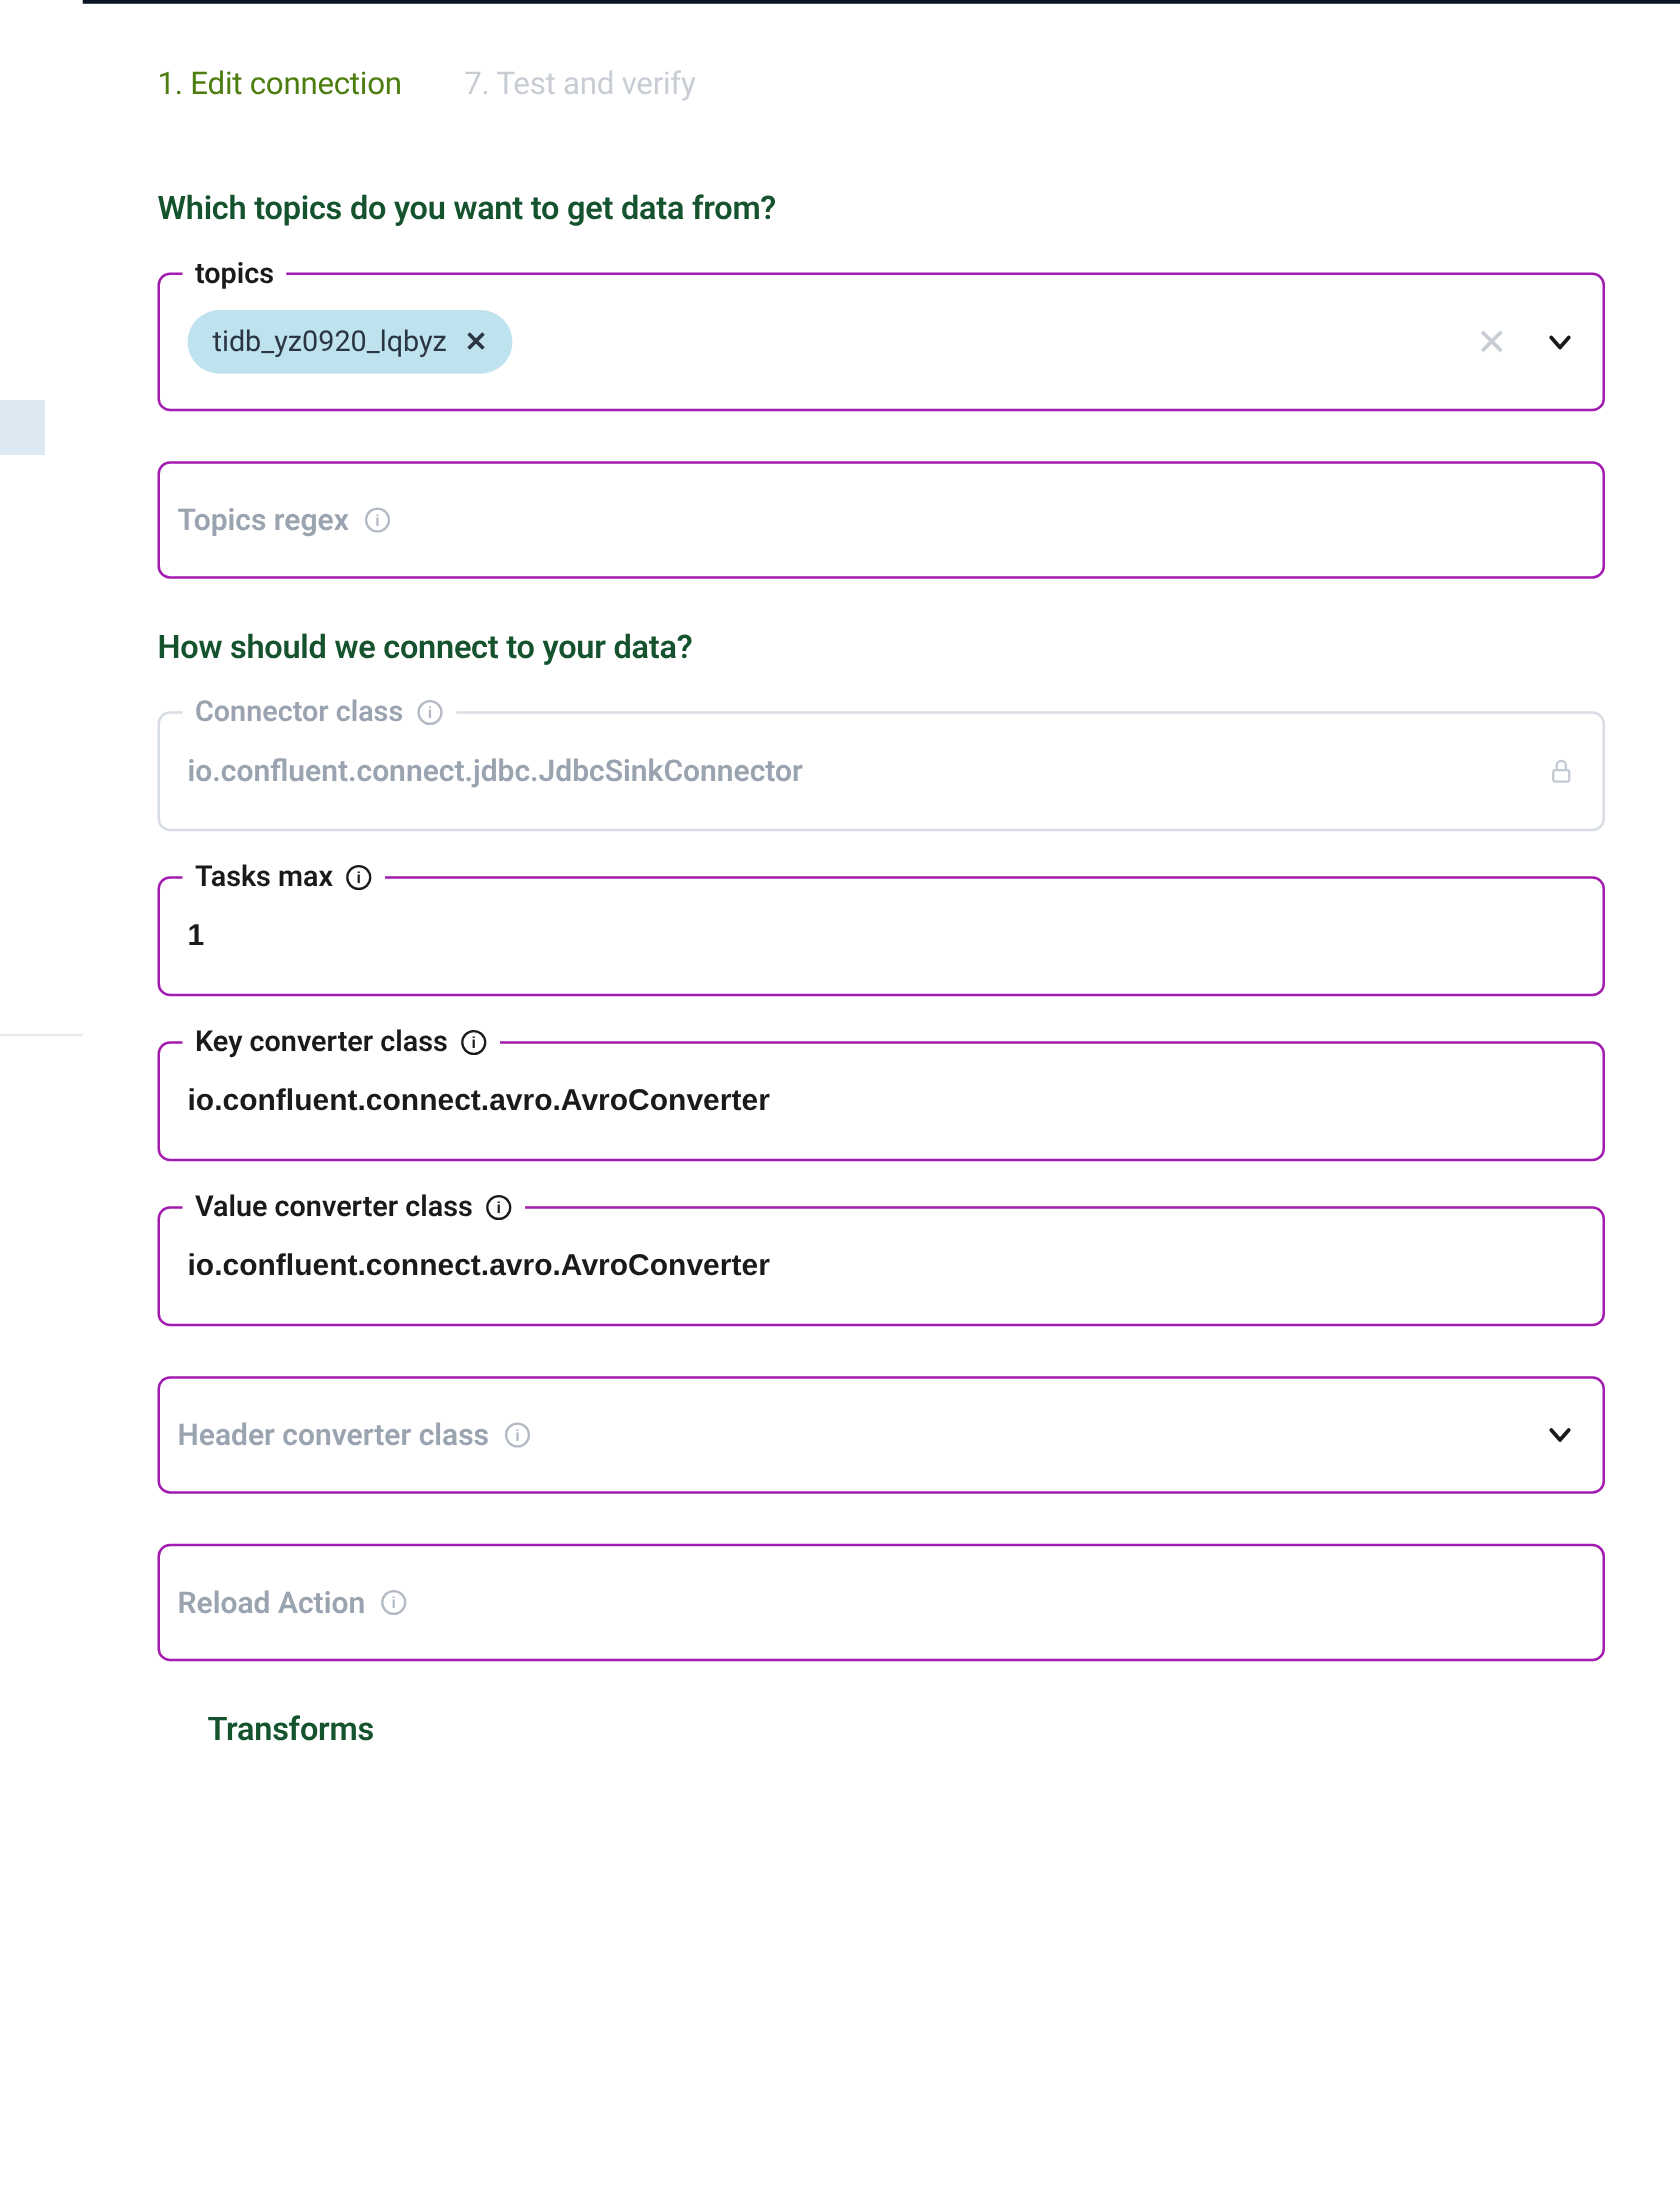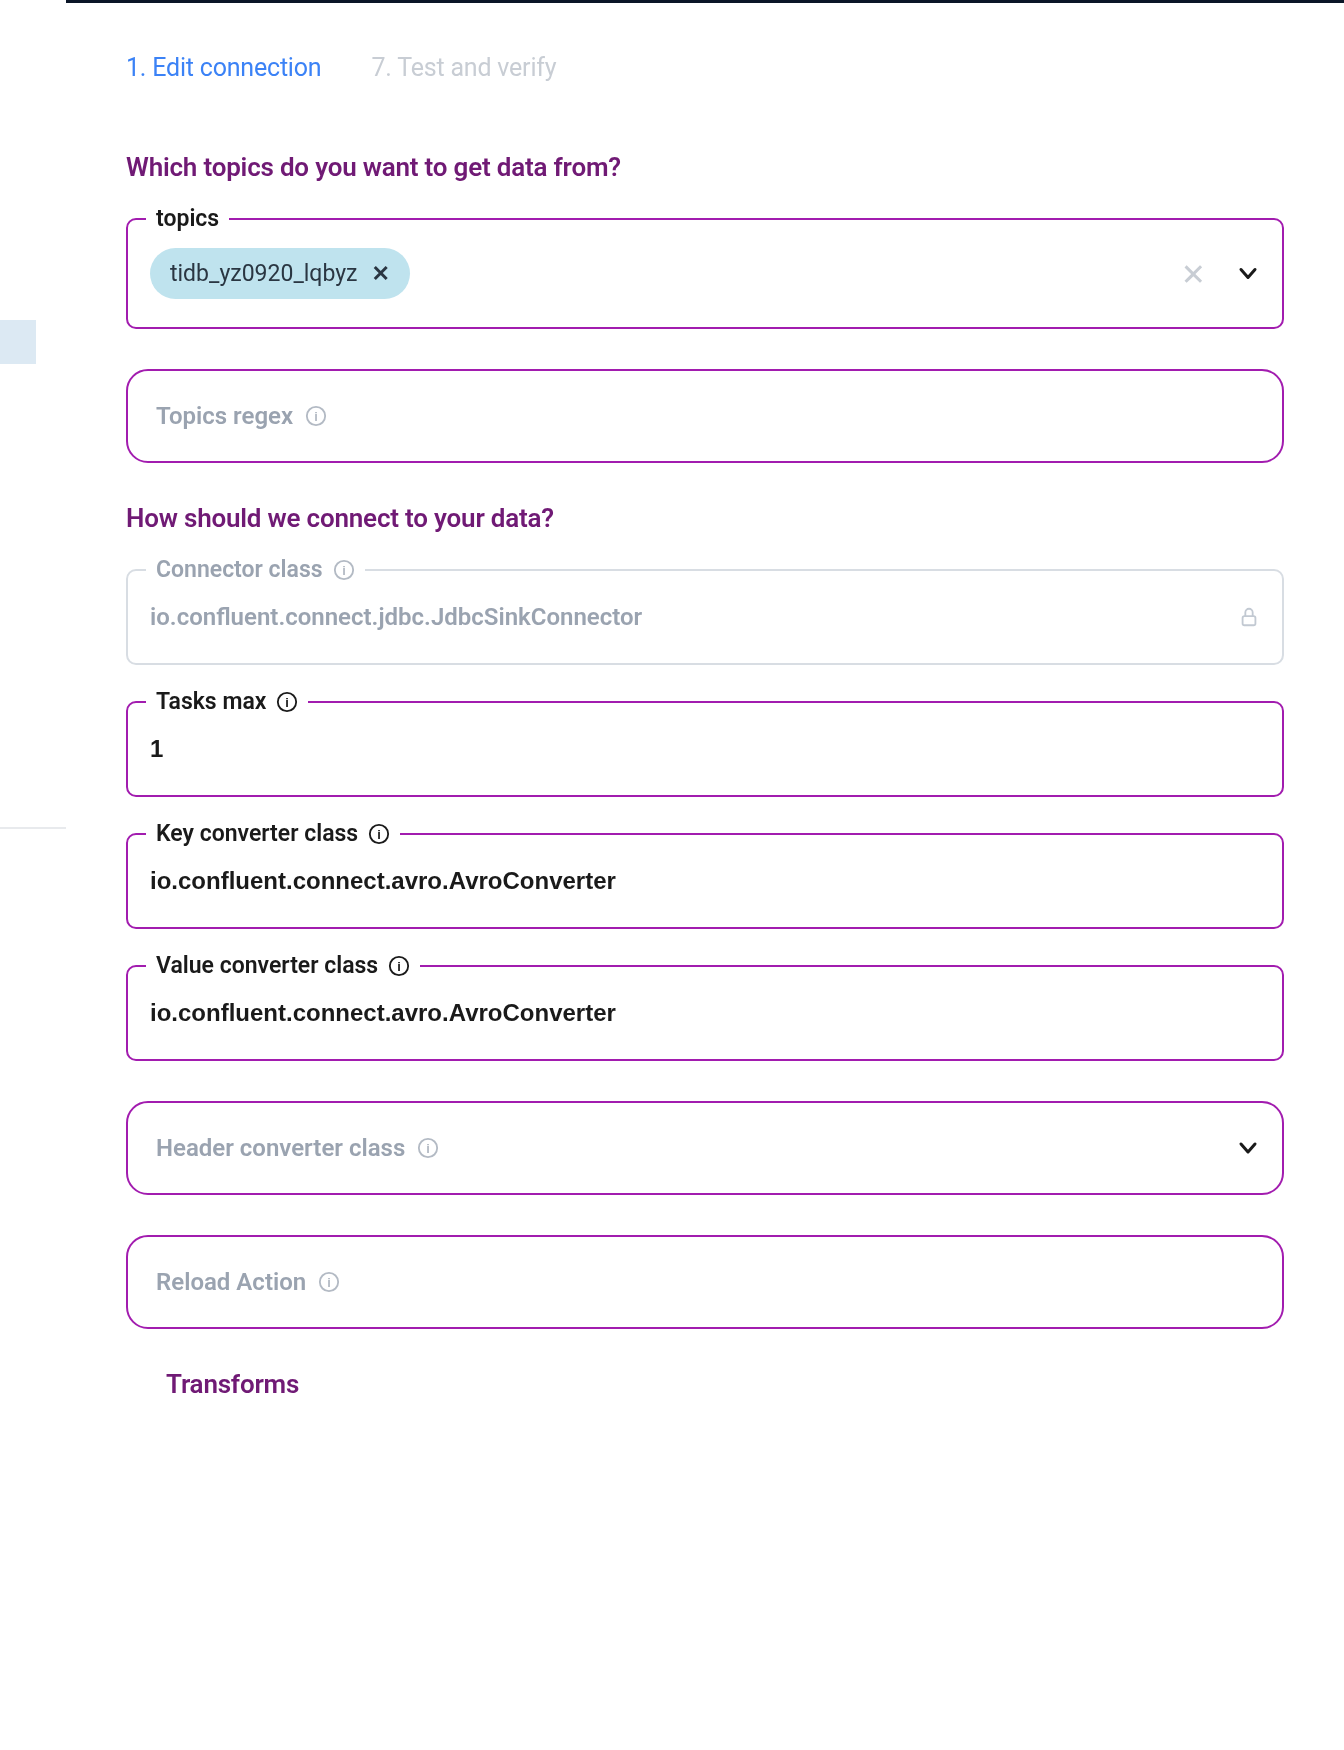--- a/index.html
+++ b/index.html
@@ -55,32 +55,32 @@
     padding: 50px 60px 40px 60px;
   }
   .steps {
     display: flex;
     gap: 50px;
     font-size: 25px;
     margin-bottom: 70px;
     letter-spacing: -0.2px;
   }
   .step-active {
-    color: #3b82f6;
+    color: #4d7c0f;
     font-weight: 400;
     text-align: right;
   }
   .step-inactive {
     color: #c8cdd4;
     font-weight: 400;
   }
   .section-heading {
     font-size: 26px;
     font-weight: 600;
-    color: #701a75;
+    color: #14532d;
     margin-bottom: 36px;
     letter-spacing: -0.2px;
   }
   .section-heading.common {
     margin-bottom: 36px;
     margin-top: 20px;
   }
   .section-heading.transforms {
     margin-bottom: 0;
     margin-top: 40px;
@@ -99,23 +99,22 @@
     padding: 28px 22px;
     min-height: 96px;
     display: flex;
     align-items: center;
     position: relative;
   }
   .field-border.readonly {
     border: 2px solid #d8dde3;
   }
   .field-border.plain {
-    padding: 26px 28px;
+    padding: 26px 14px;
     min-height: 94px;
-    border-radius: 22px;
   }
   .field-legend {
     position: absolute;
     top: -15px;
     left: 18px;
     background: #fff;
     padding: 0 10px;
     font-size: 23px;
     font-weight: 600;
     color: #1a1a1a;

